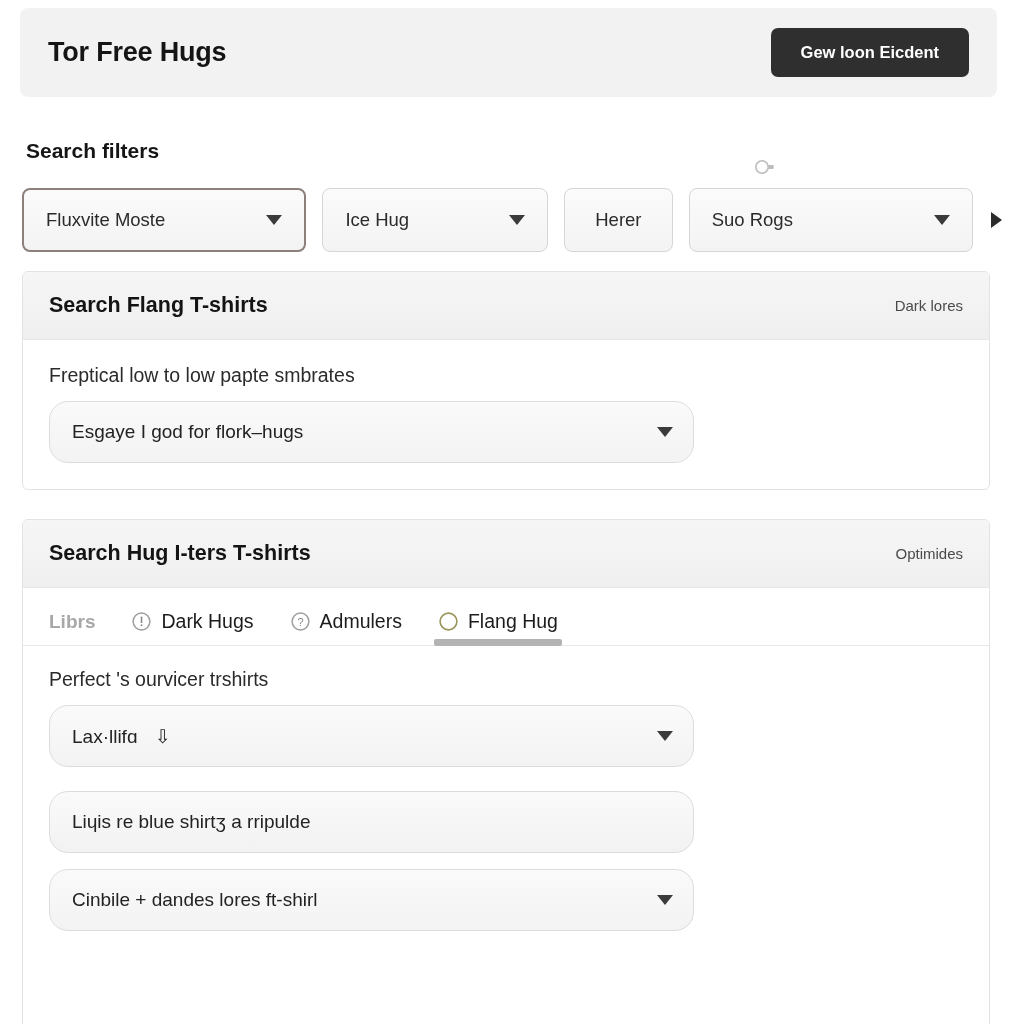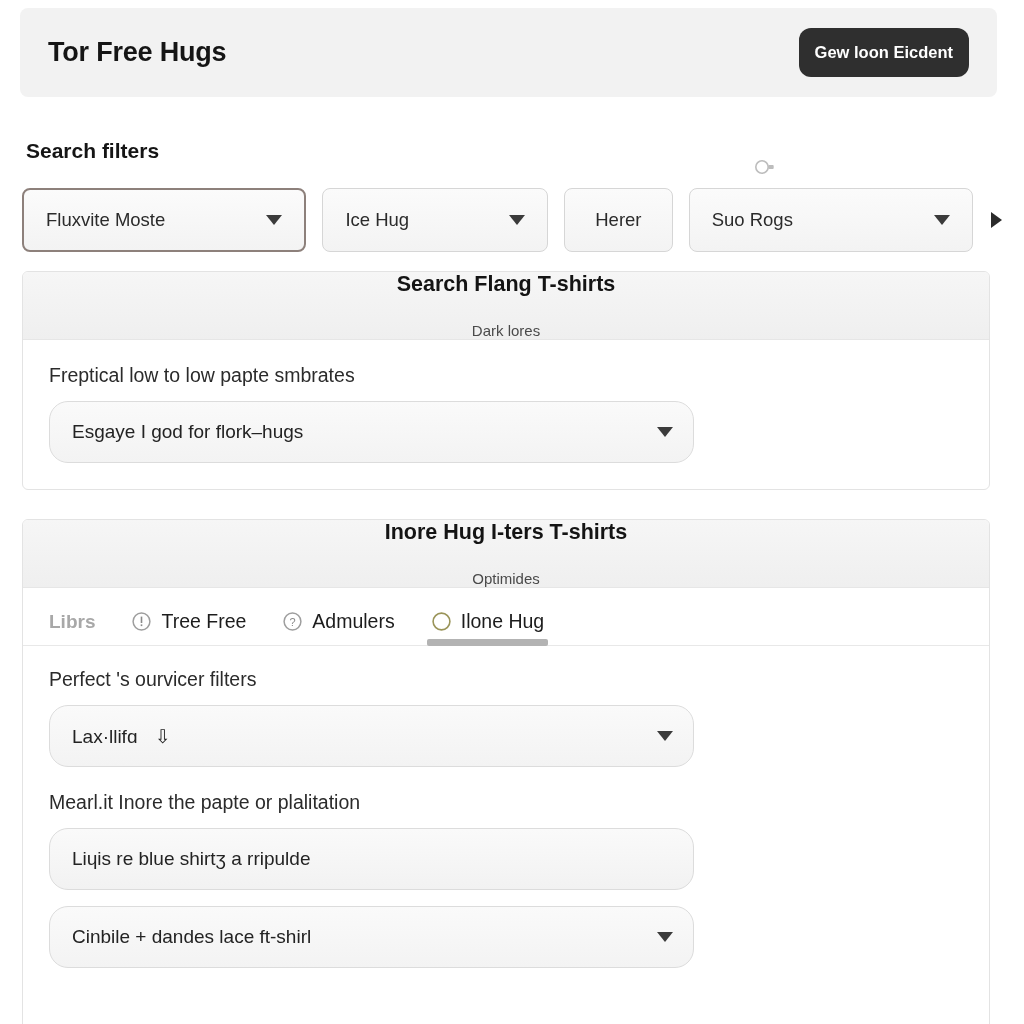--- a/index.html
+++ b/index.html
@@ -21,22 +21,22 @@
     border-radius: 8px;
     display: flex; align-items: center; justify-content: space-between;
     padding: 0 28px;
   }
   .header-title {
     font-size: 27px; font-weight: bold; letter-spacing: -0.2px;
     color: #151515;
   }
   .header-button {
     background: #2f2f2f; color: #ffffff;
-    border-radius: 12px;
-    padding: 15px 16px;
+    border-radius: 7px;
+    padding: 15px 30px;
     font-size: 16.5px; font-weight: bold;
     white-space: nowrap;
   }
 
   
   .filters-title {
     position: absolute; left: 26px; top: 139px;
     font-size: 21px; font-weight: bold; color: #151515;
   }
   .toggle-icon {
@@ -84,21 +84,20 @@
     border-radius: 6px;
     background: #ffffff;
     overflow: hidden;
   }
   .card-header {
     height: 68px;
     background: linear-gradient(#f6f6f6, #efefef);
     border-bottom: 1px solid #e6e6e6;
     display: flex; align-items: center; justify-content: space-between;
     padding: 0 26px;
-    flex-direction: column;
   }
   .card-header-title { font-size: 21.5px; font-weight: bold; color: #141414; }
   .card-header-action { font-size: 15px; color: #4a4a4a; }
   .card-body { padding: 24px 26px 26px 26px; }
 
   .field-label {
     font-size: 19.5px; color: #2b2b2b;
     margin-bottom: 14px;
   }
   .control {
@@ -188,76 +187,75 @@
       <div class="field-label">Freptical low to low papte smbrates</div>
       <div class="control">
         <span class="control-text">Esgaye I god for flork–hugs</span>
         <span class="caret"></span>
       </div>
     </div>
   </div>
 
   <div class="card" style="top:519px; height:520px;">
     <div class="card-header">
-      <div class="card-header-title">Inore Hug I-ters T-shirts</div>
+      <div class="card-header-title">Search Hug I-ters T-shirts</div>
       <div class="card-header-action">Optimides</div>
     </div>
 
     <div class="tabs">
       <div class="tab muted">
         <span>Librs</span>
       </div>
       <div class="tab">
         <span class="tab-icon">
           <svg width="21" height="21" viewBox="0 0 21 21">
             <circle cx="10.5" cy="10.5" r="8.4" fill="none" stroke="#9e9e9e" stroke-width="1.5"></circle>
             <rect x="9.7" y="5.6" width="1.6" height="6.4" fill="#8a8a8a"></rect>
             <rect x="9.7" y="13.4" width="1.6" height="1.7" fill="#8a8a8a"></rect>
           </svg>
         </span>
-        <span>Tree Free</span>
+        <span>Dark Hugs</span>
       </div>
       <div class="tab">
         <span class="tab-icon">
           <svg width="21" height="21" viewBox="0 0 21 21">
             <circle cx="10.5" cy="10.5" r="8.4" fill="none" stroke="#9e9e9e" stroke-width="1.5"></circle>
             <text x="10.5" y="14.8" font-size="11" fill="#8a8a8a" text-anchor="middle" font-family="Liberation Sans, sans-serif">?</text>
           </svg>
         </span>
         <span>Admulers</span>
       </div>
       <div class="tab active">
         <span class="tab-icon">
           <svg width="21" height="21" viewBox="0 0 21 21">
             <circle cx="10.5" cy="10.5" r="8.4" fill="none" stroke="#9a9459" stroke-width="1.6"></circle>
           </svg>
         </span>
-        <span>Ilone Hug</span>
+        <span>Flang Hug</span>
       </div>
     </div>
 
     <div class="card2-body">
-      <div class="field-label">Perfect 's ourvicer filters</div>
+      <div class="field-label">Perfect 's ourvicer trshirts</div>
       <div class="control">
         <span class="control-text">
           <span class="underlined">Lax·llifɑ</span>
           <span class="down-glyph">⇩</span>
         </span>
         <span class="caret"></span>
       </div>
 
       <div class="spacer-22"></div>
 
-      <div class="field-label">Mearl.it Inore the papte or plalitation</div>
       <div class="control plain">
         <span class="control-text">Liɥis re blue shirtʒ a rripulde</span>
       </div>
 
       <div class="spacer-12"></div>
 
       <div class="control">
-        <span class="control-text">Cinbile + dandes lace ft-shirl</span>
+        <span class="control-text">Cinbile + dandes lores ft-shirl</span>
         <span class="caret"></span>
       </div>
     </div>
   </div>
 
 </div>
 
 </body></html>

